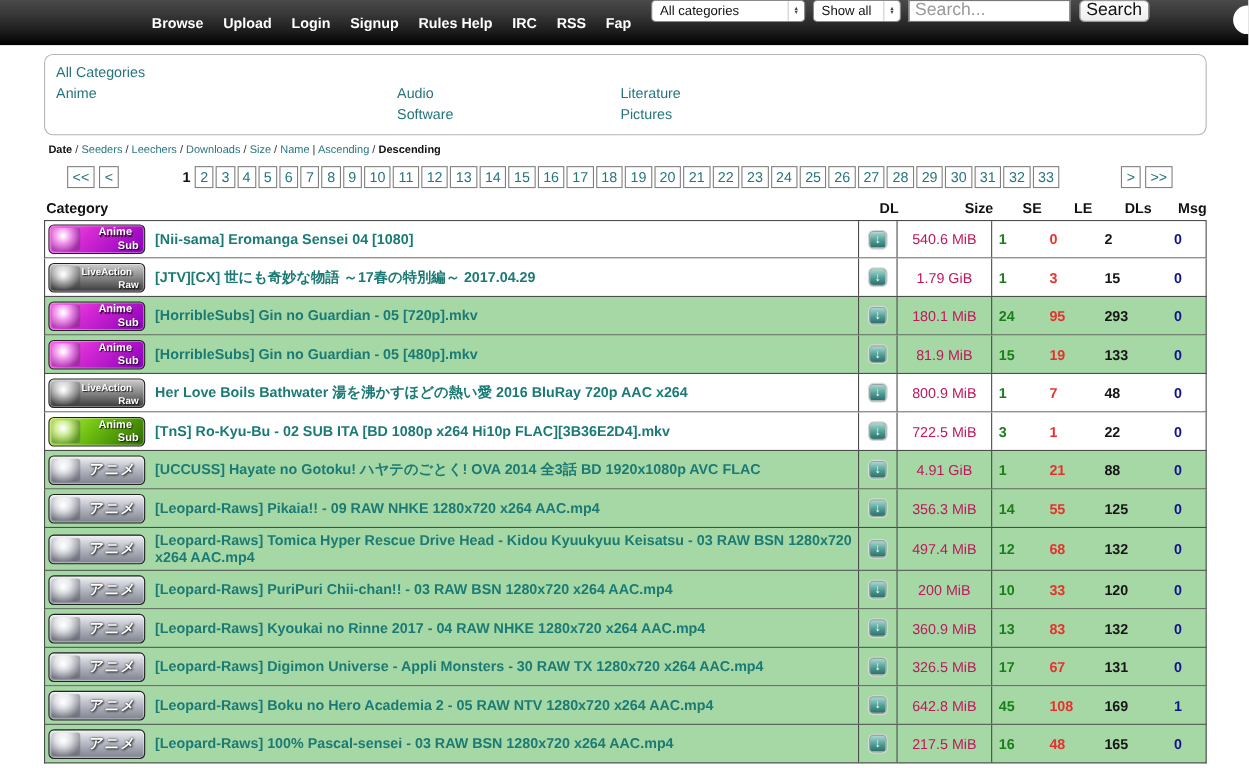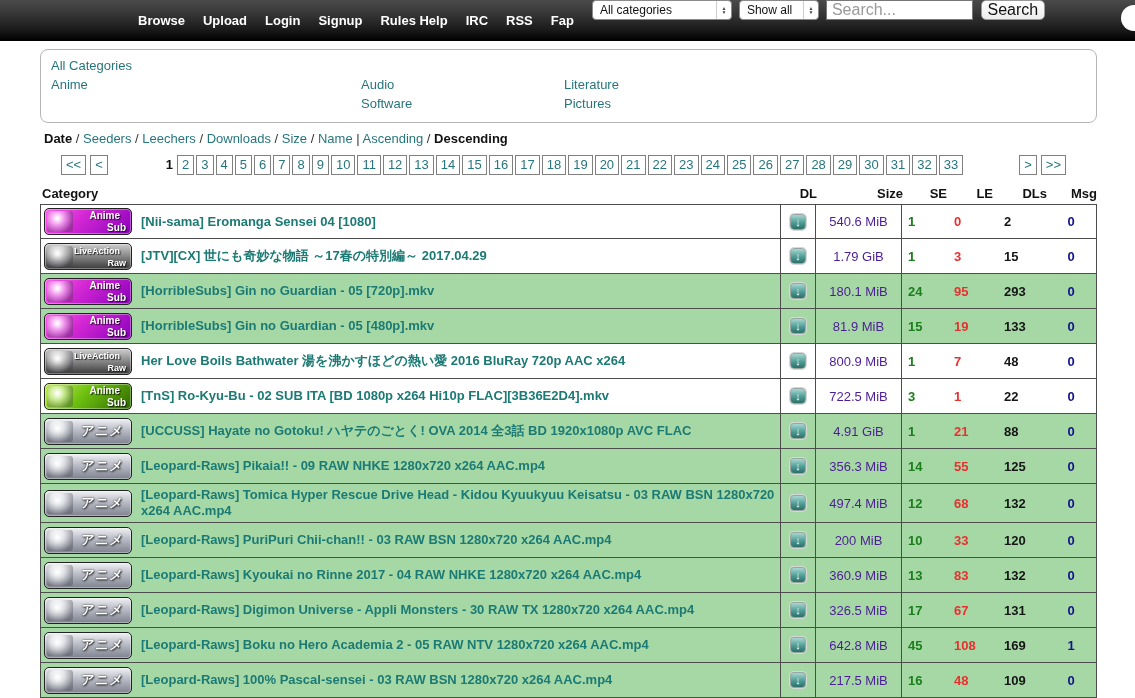--- a/index.html
+++ b/index.html
@@ -27,21 +27,21 @@
 
   
   .catbox { margin:8px 38px 0 40px; border:1px solid #b5b5b5; border-radius:8px;
     padding:8px 10px 10px 10px; display:flex; min-height:66px; }
   .catcol { display:flex; flex-direction:column; gap:3px; }
   .catcol-1 { width:310px; } .catcol-2 { width:203px; } .catcol-3 { flex:1; }
   .cat-offset { margin-top:19px; }
   .cat-link { color:#26757d; font-size:13px; text-decoration:none; cursor:pointer; line-height:16px; }
 
   
-  .sortbar { margin:8px 38px 0 44px; font-size:13px; color:#333; }
+  .sortbar { margin:8px 38px 0 44px; font-size:10px; color:#333; }
   .sort-link { color:#26757d; cursor:pointer; }
   .sort-active { color:#111; font-weight:bold; }
   .sort-sep { color:#333; }
 
   
   .pagebar { margin:7px 38px 0 40px; display:flex; align-items:center; height:24px; }
   .page-side-left { margin-left:20px; display:flex; gap:2px; }
   .page-side-right { margin-right:30px; display:flex; gap:2px; }
   .page-mid { flex:1; display:flex; justify-content:center; align-items:center; }
   .page-box { border:1px solid #808080; color:#26757d; font-size:13px; padding:2px 4px;
@@ -59,21 +59,21 @@
 
   .trow { display:flex; align-items:stretch; border:1px solid #4d4d4d; border-top:none; background:#fff; min-height:35px; }
   .trow.first { border-top:1px solid #4d4d4d; }
   .trow.green { background:#a6d8a6; }
   .c-cat { width:96px; display:flex; align-items:center; padding-left:3px; }
   .c-title { flex:1; display:flex; align-items:center; padding:3px 4px; }
   .title-link { color:#1b7a74; font-size:13px; font-weight:bold; line-height:16px; cursor:pointer; text-decoration:none; }
   .c-dl { width:36px; border-left:1px solid #4d4d4d; border-right:1px solid #4d4d4d;
     display:flex; align-items:center; justify-content:center; }
   .c-size { width:86px; border-right:1px solid #4d4d4d; display:flex; align-items:center;
-    justify-content:center; font-size:13px; color:#4c1d95; }
+    justify-content:center; font-size:13px; color:#be185d; }
   .c-se,.c-le,.c-dls,.c-msg { display:flex; align-items:center; font-size:13px; font-weight:bold; }
   .c-se { width:44px; padding-left:6px; color:#1a7e1a; }
   .c-le { width:46px; padding-left:8px; color:#e8312e; }
   .c-dls { width:54px; padding-left:12px; color:#151515; }
   .c-msg { width:50px; justify-content:center; color:#12128c; }
 
   .dl-btn { width:16px; height:16px; border:1px solid #9aa4a4; border-radius:4px;
     background:linear-gradient(180deg,#a7d8d1 0%,#4f9d95 55%,#2c6f69 100%);
     color:#fff; font-size:11px; font-weight:bold; line-height:14px; text-align:center; cursor:pointer;
     box-shadow:0 0 0 1px #d8d8d8; }
@@ -492,17 +492,17 @@
         </div>
         <div class="c-title">
           <a class="title-link">[Leopard-Raws] 100% Pascal-sensei - 03 RAW BSN 1280x720 x264 AAC.mp4</a>
         </div>
         <div class="c-dl">
           <div class="dl-btn">↓</div>
         </div>
         <div class="c-size">217.5 MiB</div>
         <div class="c-se">16</div>
         <div class="c-le">48</div>
-        <div class="c-dls">109</div>
+        <div class="c-dls">165</div>
         <div class="c-msg">0</div>
       </div>
     </div>
 </div>
 
 </body></html>

